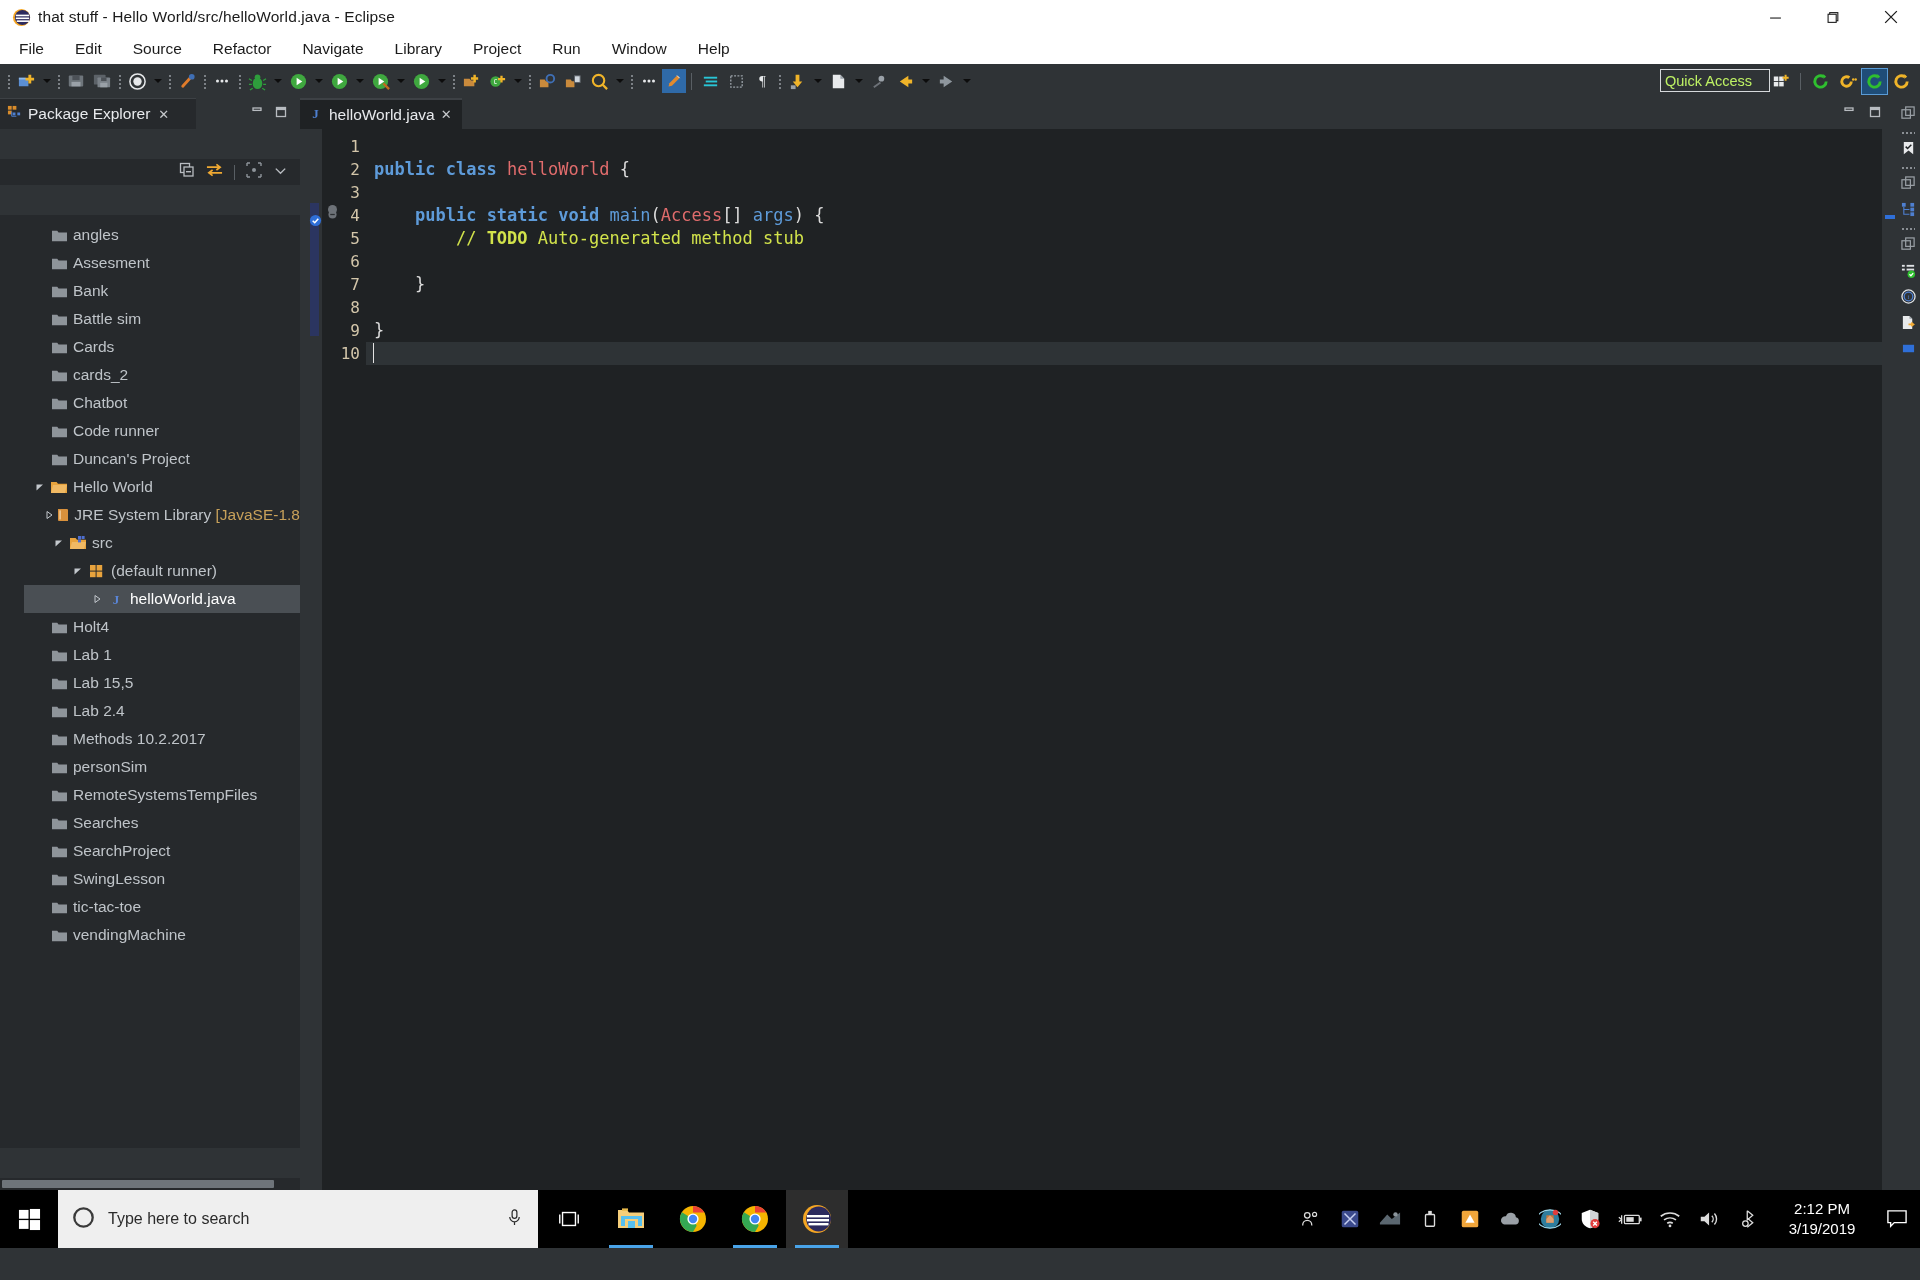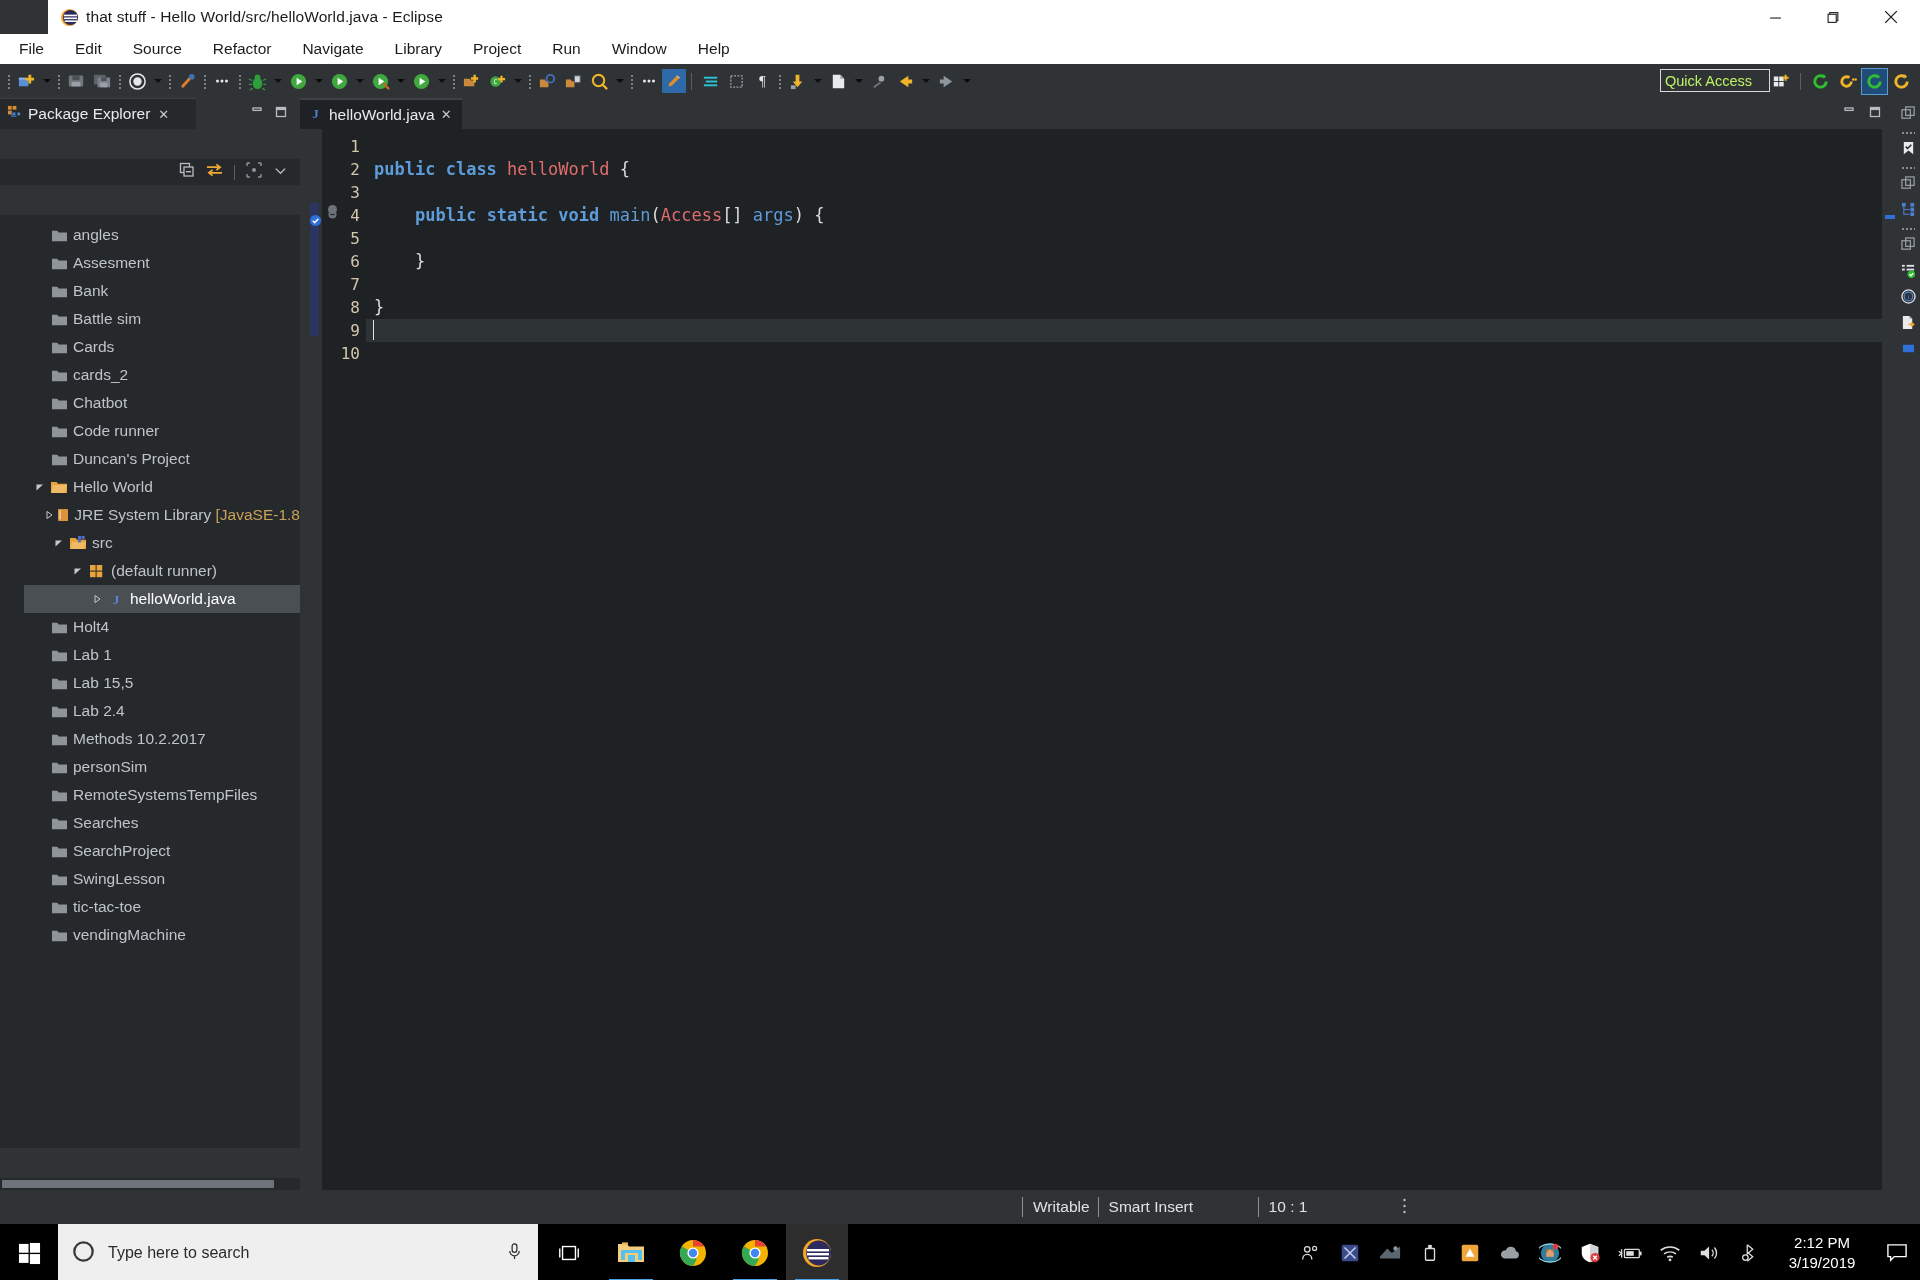--- a/index.html
+++ b/index.html
@@ -8,21 +8,20 @@
     font-family: "Liberation Sans", sans-serif;
     overflow: hidden;
     background: #2f3336;
   }
   #app { position: relative; width: 1920px; height: 1280px; }
 
   
   .titlebar {
     height: 34px; background: #ffffff; display: flex; align-items: center;
     position: relative;
-    margin-left: 48px;
   }
   .tb-icon { width: 30px; margin-left: 6px; display: flex; justify-content: center; }
   .tb-title { font-size: 15.5px; color: #1b1b1b; margin-left: 2px; letter-spacing: .1px; }
   .winbtns { position: absolute; right: 0; top: 0; height: 34px; display: flex; }
   .winbtn { width: 58px; height: 34px; display: flex; align-items: center; justify-content: center; }
 
   
   .menubar {
     height: 30px; background: #ffffff; display: flex; align-items: center;
     padding-left: 9px; gap: 11px;
@@ -832,20 +831,21 @@
               <div class="lnum">9</div>
               <div class="lnum">10</div>
             </div>
         </div>
         <div class="codearea">
           <div id="code-lines">
               <div class="codeline">&nbsp;</div>
               <div class="codeline"><span class="kw">public</span> <span class="kw">class</span> <span class="type-red">helloWorld</span> {</div>
               <div class="codeline">&nbsp;</div>
               <div class="codeline">    <span class="kw">public</span> <span class="kw">static</span> <span class="kw">void</span> <span class="var-blue">main</span>(<span class="type-red">Access</span>[] <span class="var-blue">args</span>) {</div>
+              <div class="codeline">        <span class="cmt">//</span> <span class="cmt-tag">TODO</span><span class="cmt"> Auto-generated method stub</span></div>
               <div class="codeline">&nbsp;</div>
               <div class="codeline">    }</div>
               <div class="codeline">&nbsp;</div>
               <div class="codeline">}</div>
               <div class="codeline cur-line"><span style="border-left:1.6px solid #e3e3e3;margin-left:-1px;">&nbsp;</span></div>
             </div>
           <div class="fold-marker" style="left:-38px;top:76px;">
             <svg width="9" height="9" viewBox="0 0 10 10">
                 <circle cx="5" cy="5" r="4.5" fill="#6d7278"></circle>
                 <rect x="2.5" y="4.3" width="5" height="1.4" fill="#2b2e31"></rect>
@@ -920,33 +920,20 @@
         </svg>
       </span>
       <span>
         <svg width="15" height="13" viewBox="0 0 16 14">
             <rect x="2" y="3" width="12" height="8" fill="#2f6fd8"></rect>
           </svg>
       </span>
     </div>
   </div>
 
-  <div class="statusbar">
-    <div style="width:1022px"></div>
-    <div class="sb-cell">Writable</div>
-    <div class="sb-cell" style="min-width:160px">Smart Insert</div>
-    <div class="sb-cell" style="min-width:130px">10 : 1</div>
-    <div class="sb-kebab">
-      <svg width="5" height="18" viewBox="0 0 5 18">
-        <circle cx="2.5" cy="3" r="1.2" fill="#b8bcc1"></circle>
-          <circle cx="2.5" cy="9" r="1.2" fill="#b8bcc1"></circle>
-          <circle cx="2.5" cy="15" r="1.2" fill="#b8bcc1"></circle>
-      </svg>
-    </div>
-  </div>
 
   <div class="taskbar">
     <div class="start">
       <svg width="23" height="23" viewBox="0 0 24 24">
         <rect x="1" y="2" width="10" height="9.2" fill="#ffffff"></rect>
         <rect x="12.4" y="1" width="10.6" height="10.2" fill="#ffffff"></rect>
         <rect x="1" y="12.6" width="10" height="9.2" fill="#ffffff"></rect>
         <rect x="12.4" y="12.6" width="10.6" height="10.4" fill="#ffffff"></rect>
       </svg>
     </div>

